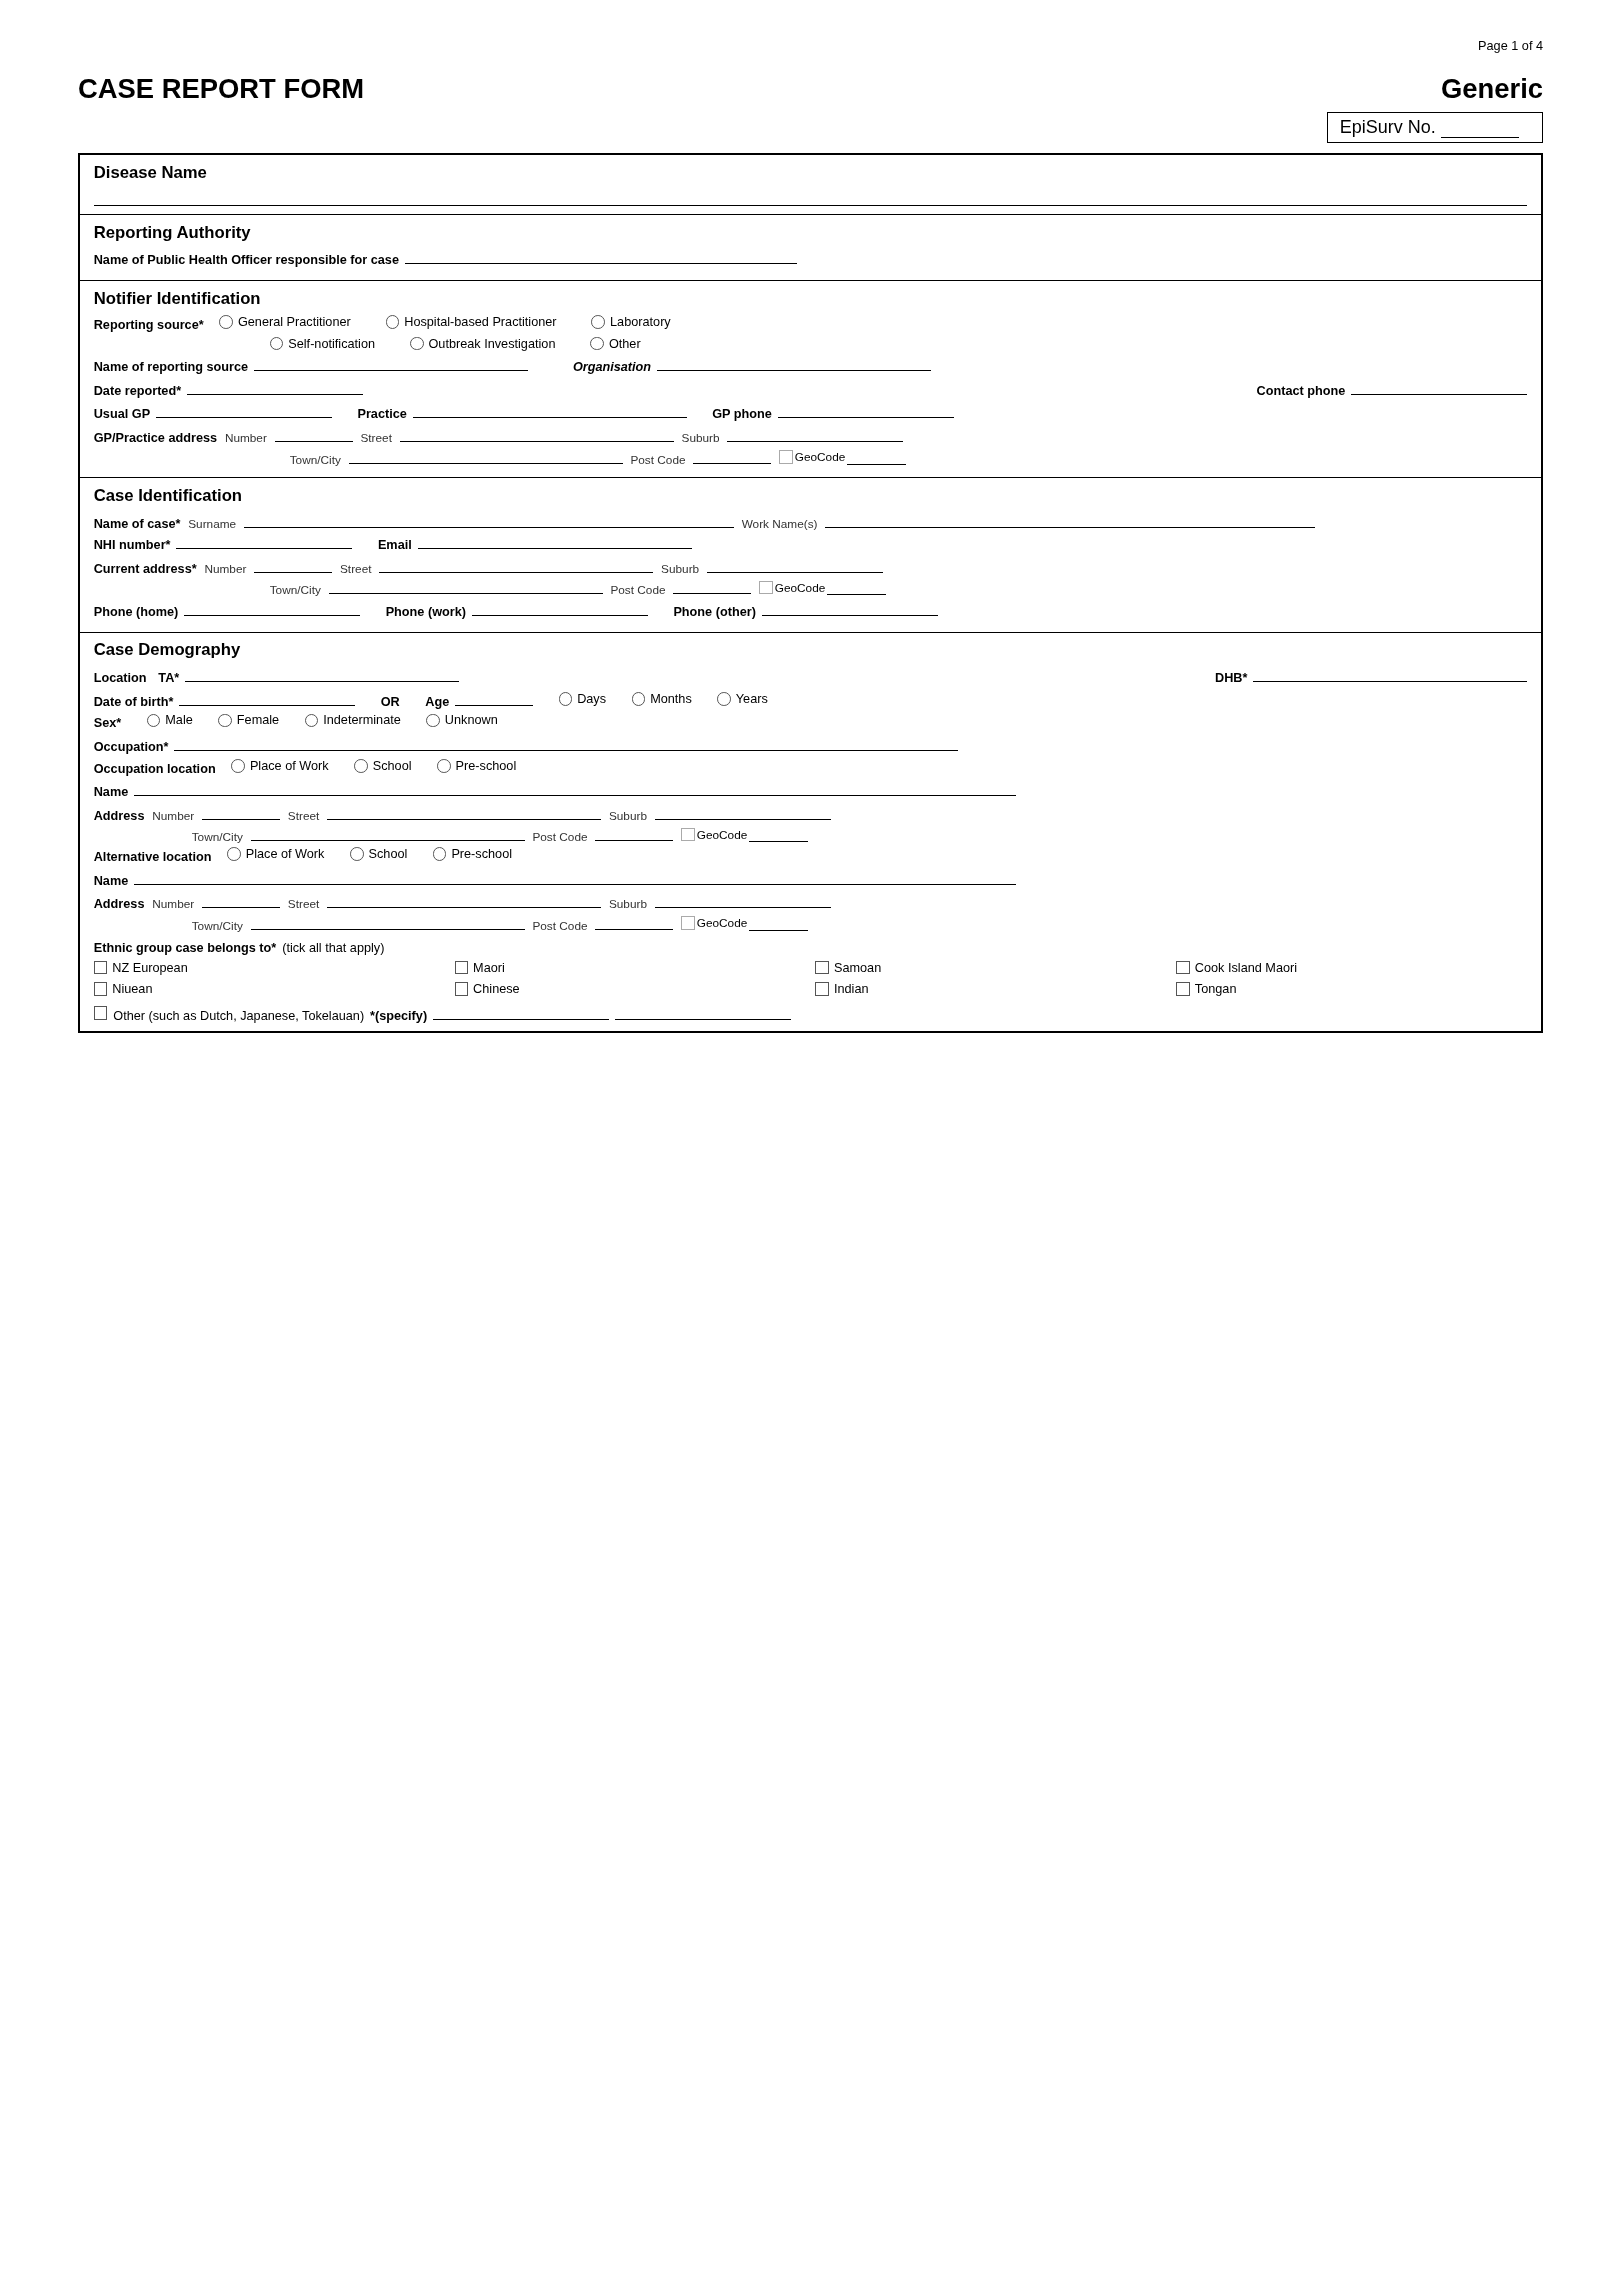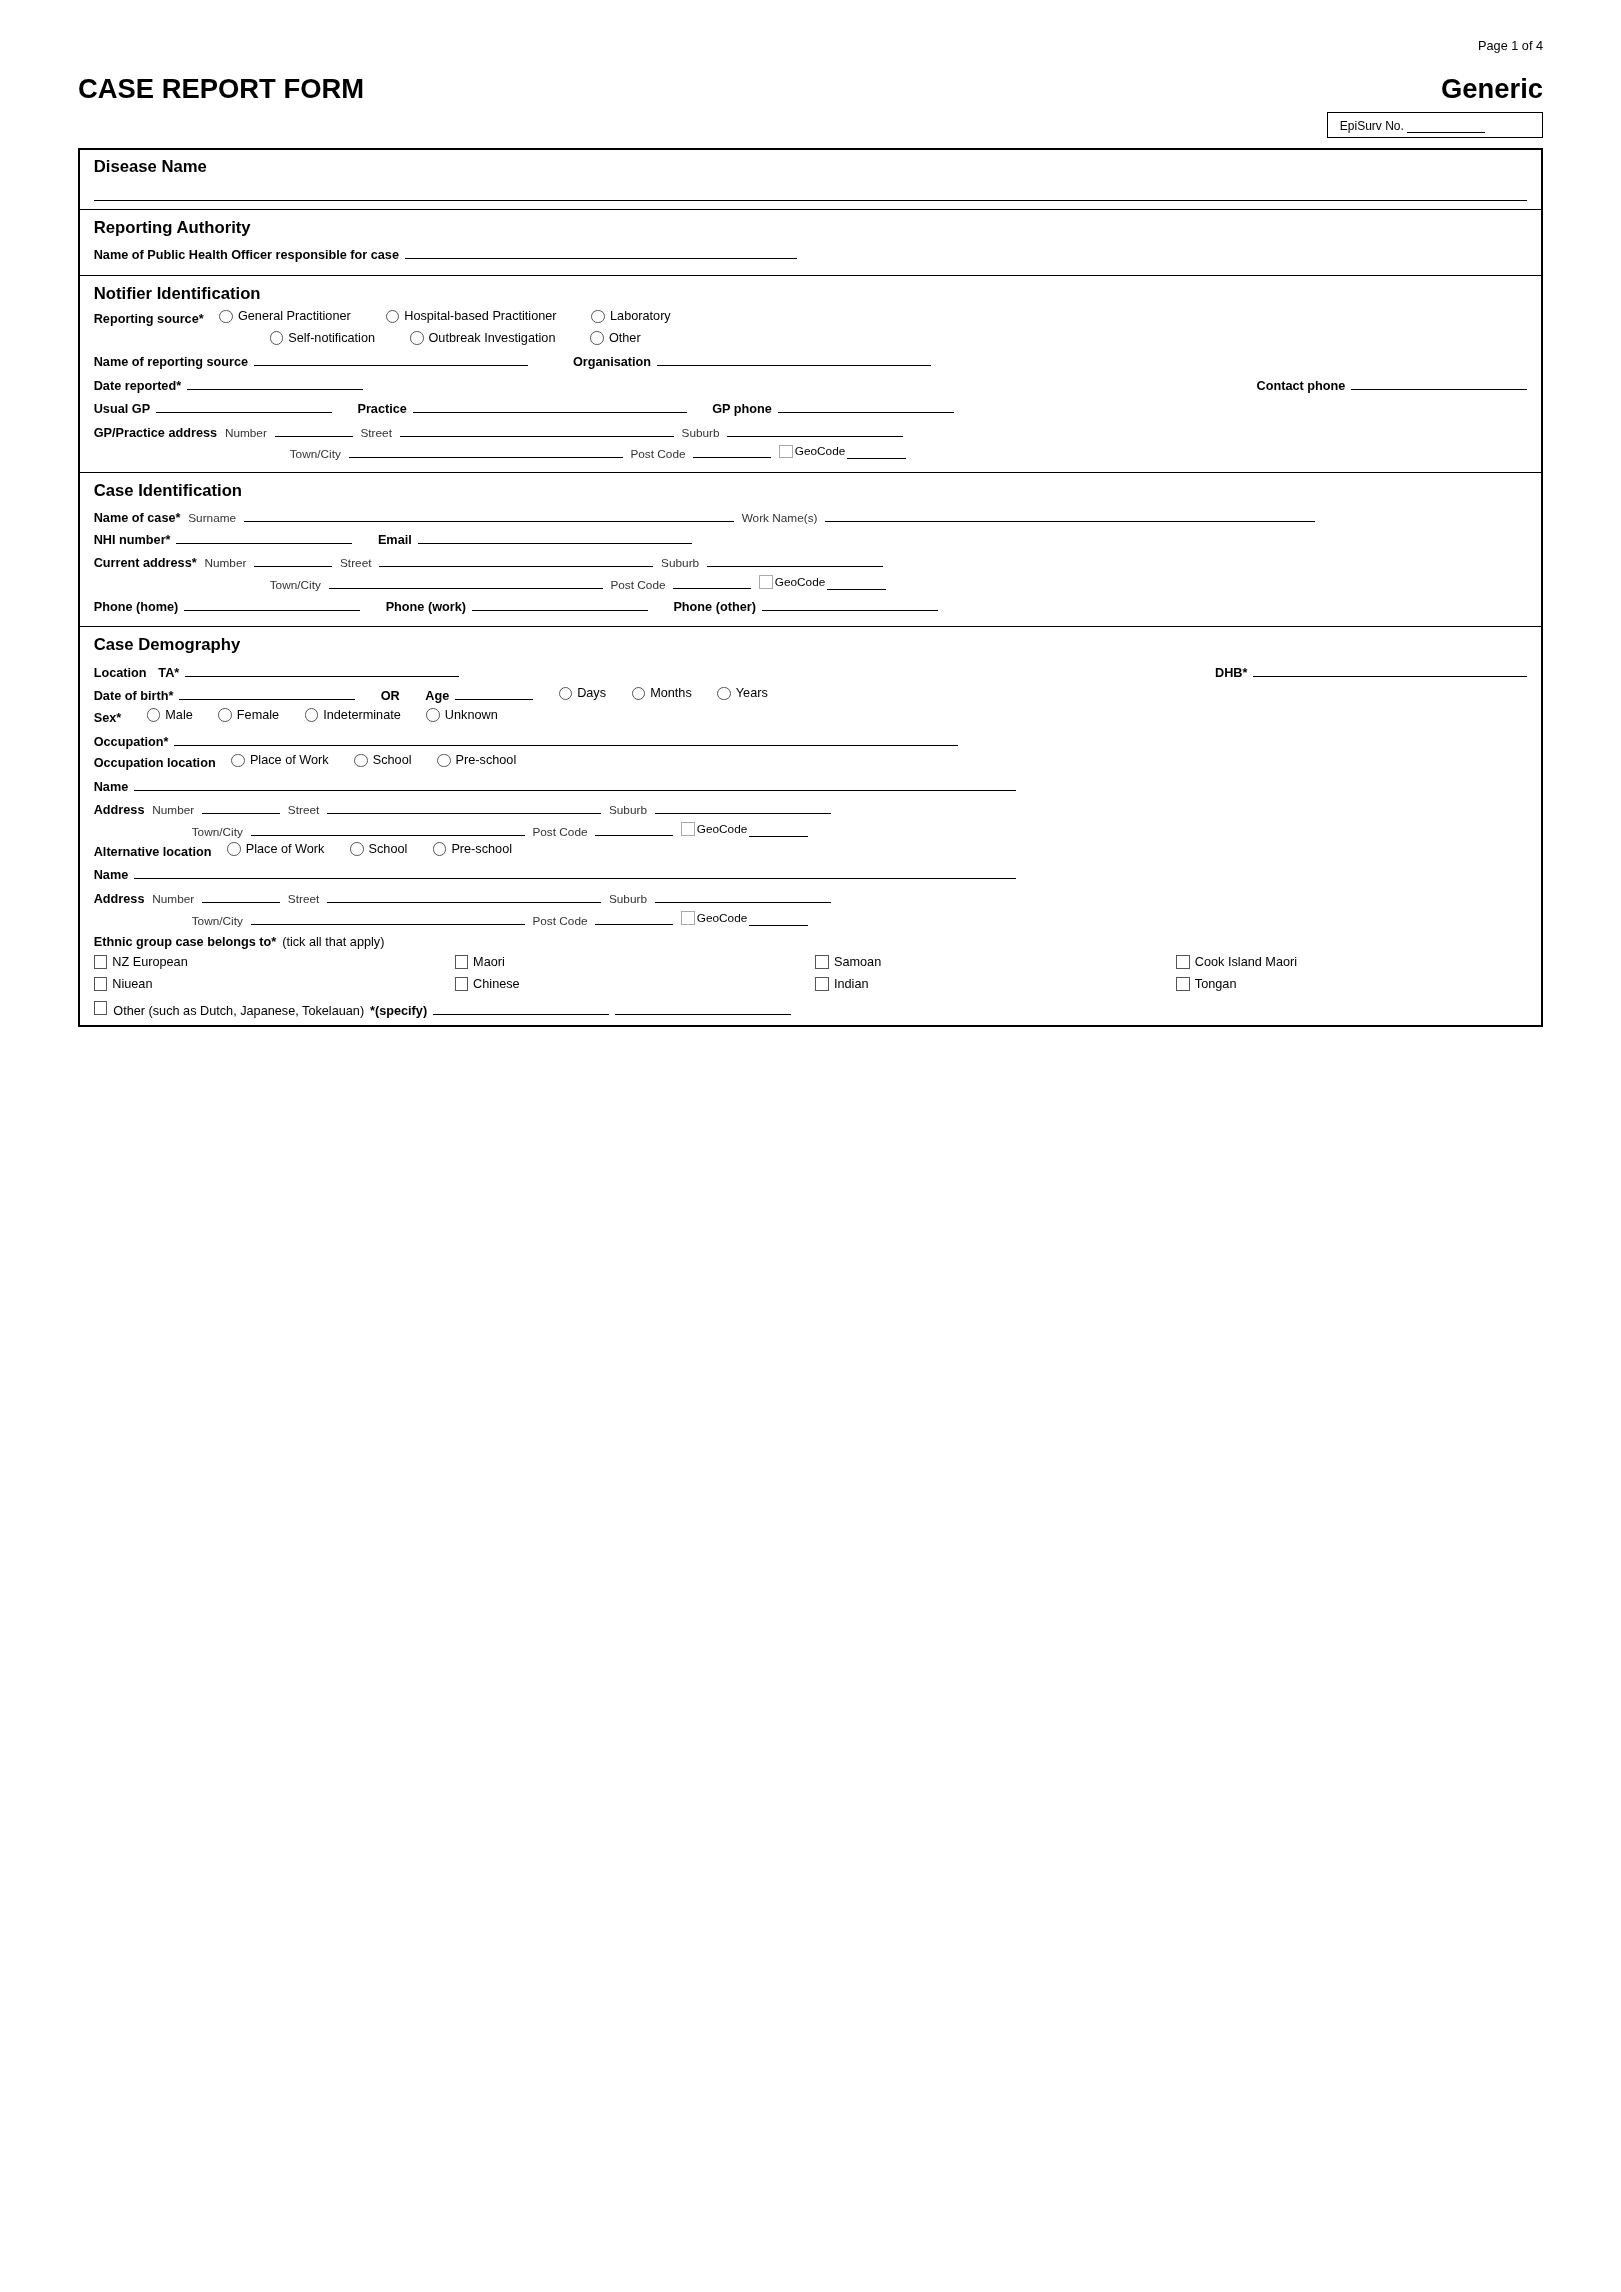--- a/index.html
+++ b/index.html
@@ -32,21 +32,21 @@
       font-weight: bold;
     }
     .episurv-row {
       display: flex;
       justify-content: flex-end;
       margin-bottom: 9.8px;
     }
     .episurv-box {
       border: 1.5px solid #000;
       padding: 3.9px 11.8px;
-      font-size: 12px;
+      font-size: 18px;
       min-width: 216px;
     }
     .main-form {
       border: 2px solid #000;
       padding: 0;
     }
     .section {
       border-bottom: 1.5px solid #000;
       padding: 7.8px 13.7px;
     }
@@ -218,21 +218,21 @@
       </span>
       <span style="display:inline-flex; align-items:center; gap:4.9px; margin-left:29px;">
         <span class="radio-circle"></span>
         <span>Other</span>
       </span>
     </div>
 
     <div class="form-row">
       <span class="label">Name of reporting source</span>
       <span class="underline underline-long"></span>
-      <span class="label" style="margin-left:39px;">Organisation</span>
+      <span class="label" style="margin-left:39px;font-style:italic;">Organisation</span>
       <span class="underline underline-long"></span>
     </div>
 
     <div class="form-row">
       <span class="label">Date reported*</span>
       <span class="underline underline-medium"></span>
       <span style="flex:1;"></span>
       <span class="label">Contact phone</span>
       <span class="underline underline-medium"></span>
     </div>

